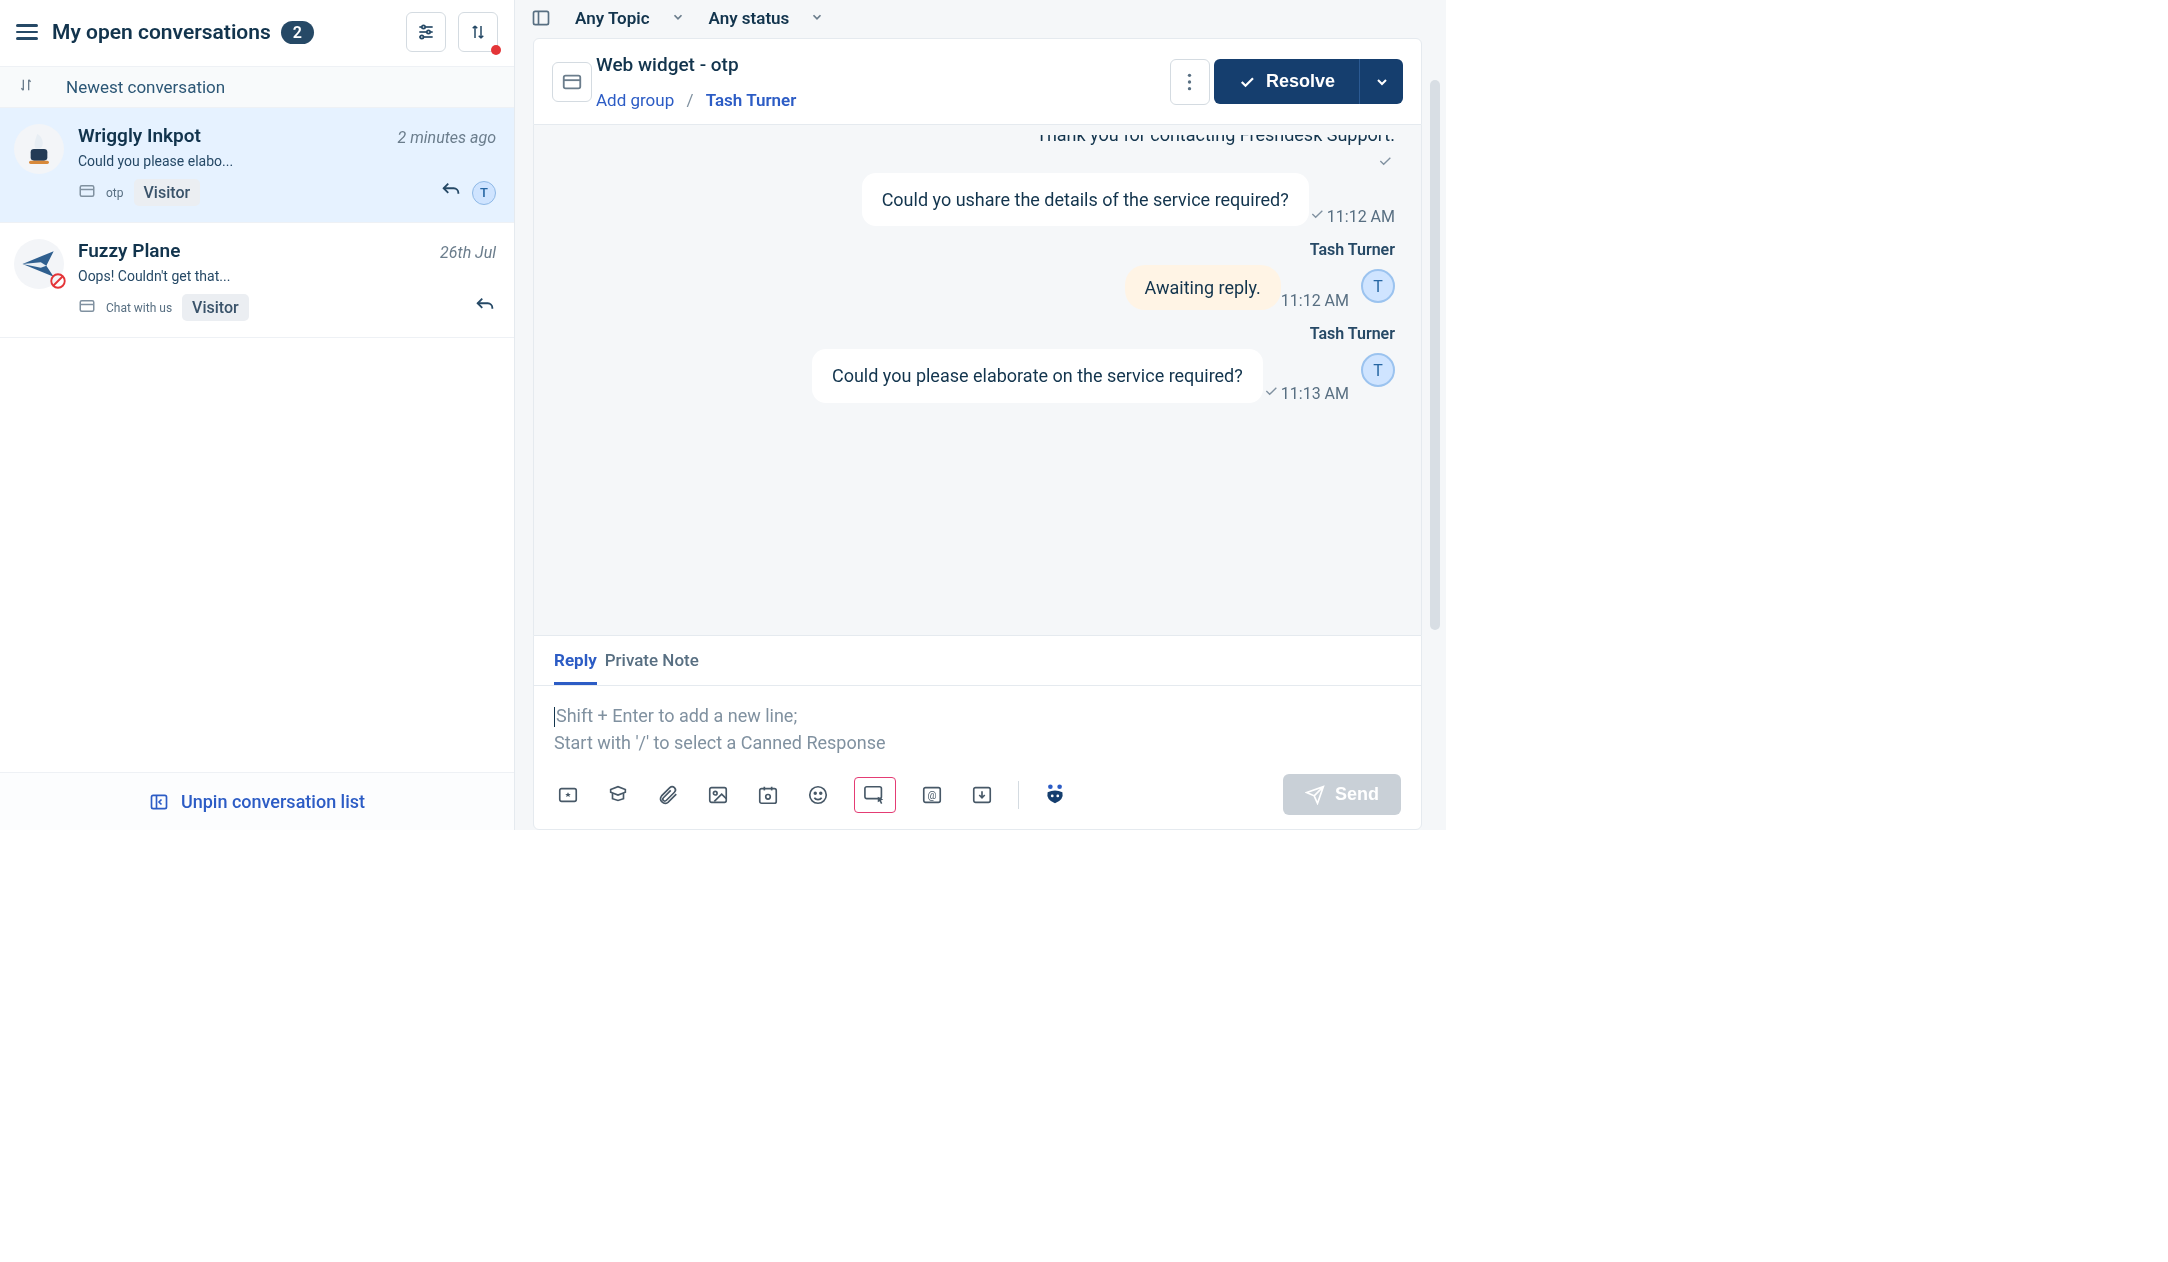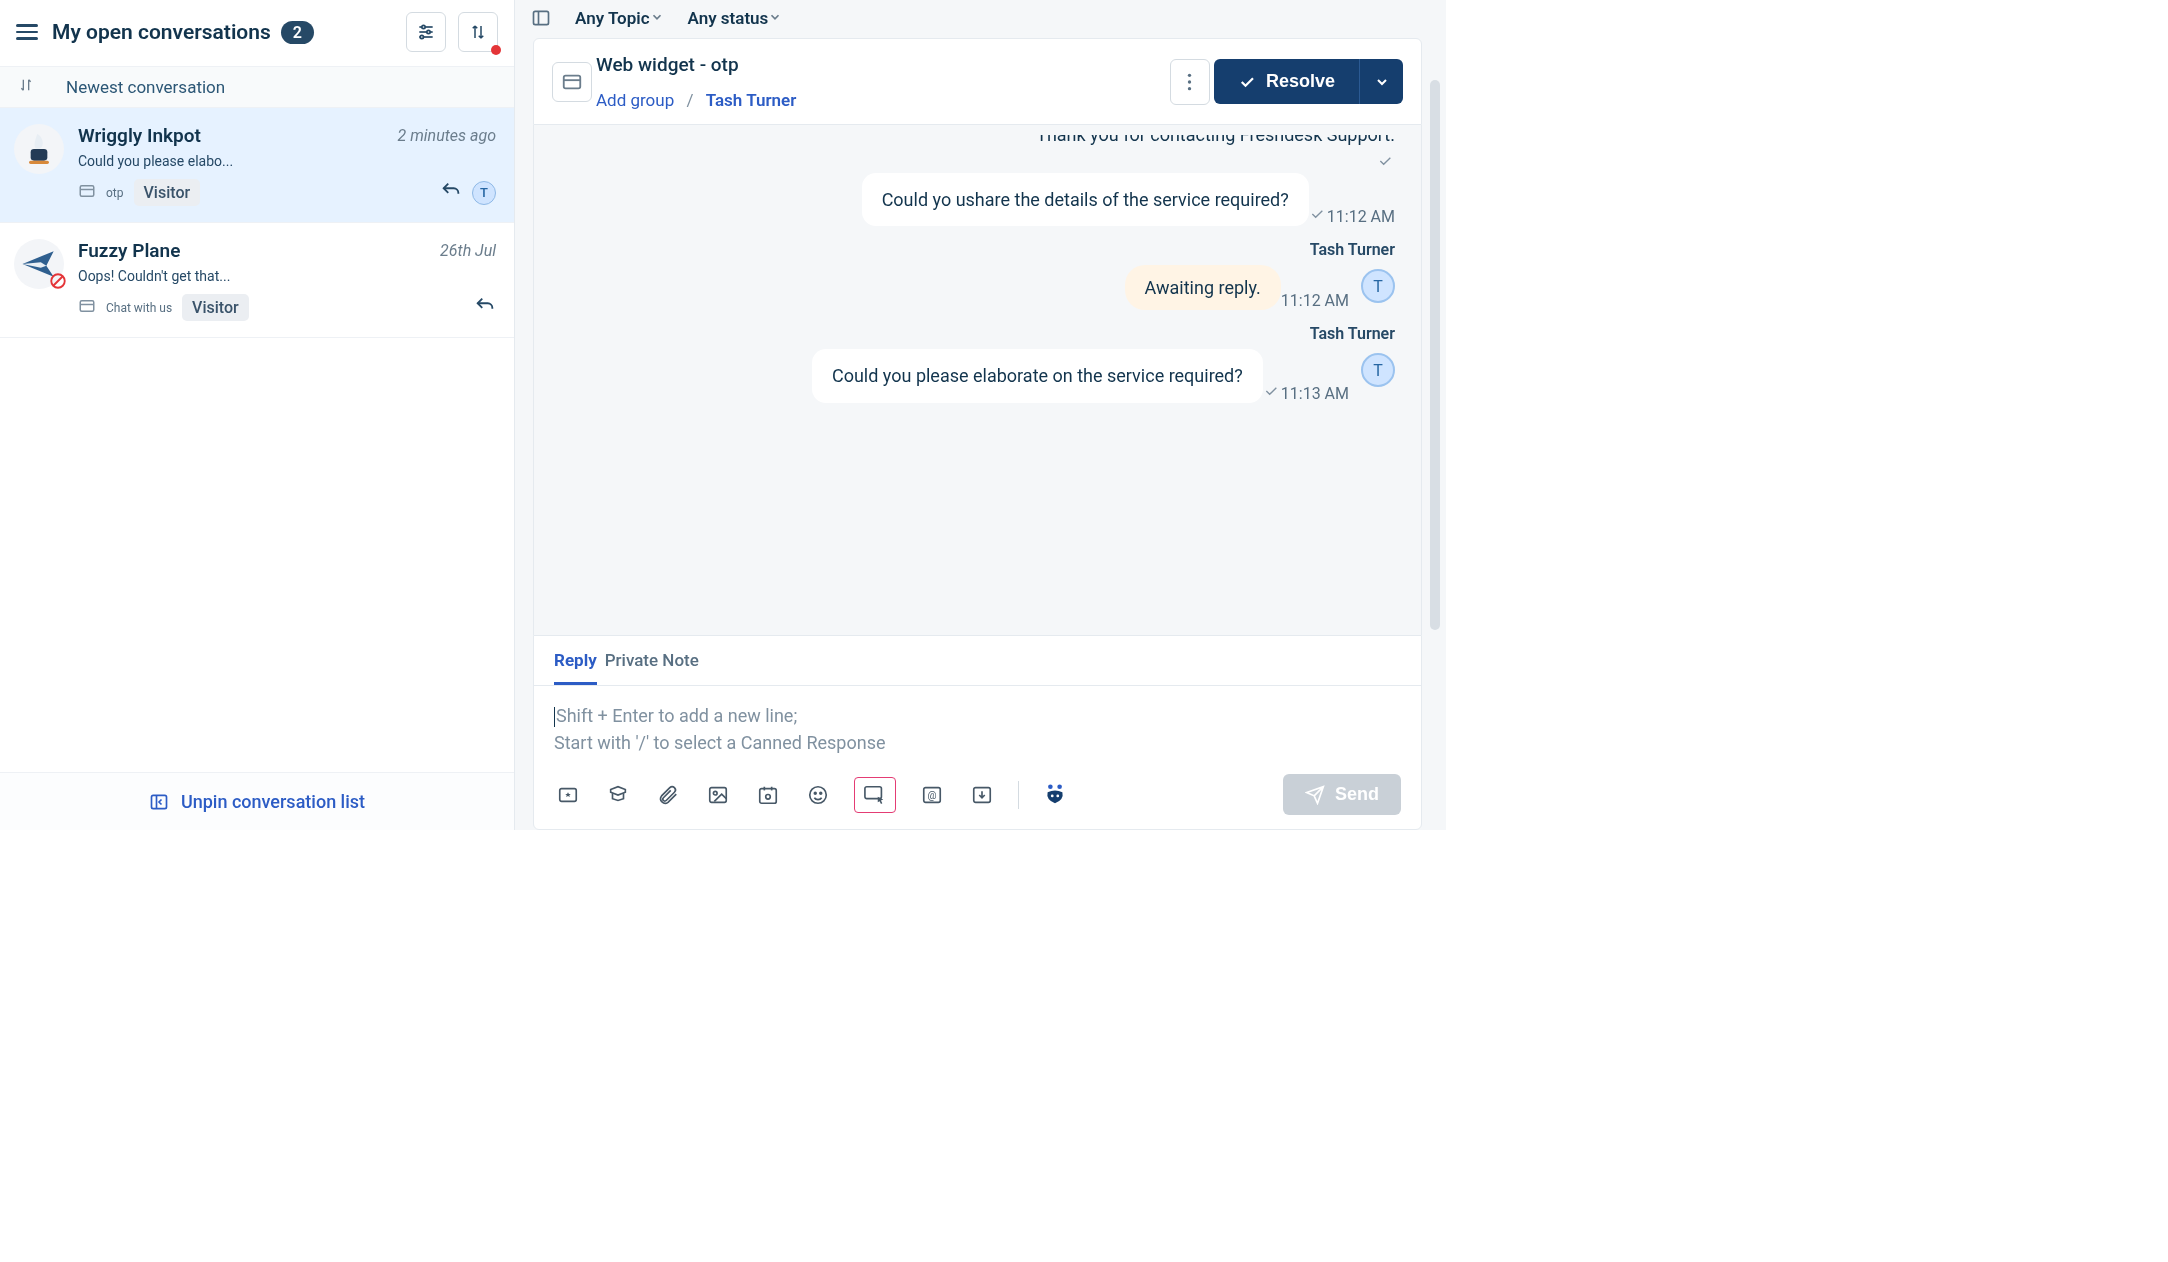--- a/index.html
+++ b/index.html
@@ -90,21 +90,21 @@
     font-size:28px;
     position:relative;
     flex-shrink:0;
   }
   .conv-avatar .forbid {
     position:absolute; bottom:-2px; right:-4px;
     width:20px; height:20px;
     display:flex; align-items:center; justify-content:center;
   }
   .conv-body { flex:1; min-width:0; }
-  .conv-row1 { display:flex; justify-content:space-between; align-items:center; }
+  .conv-row1 { display:flex; justify-content:space-between; align-items:flex-end; }
   .conv-name { font-size:19px; font-weight:600; color:#12344d; }
   .conv-time { font-style:italic; font-size:16px; color:#6b7d8c; }
   .conv-preview { font-size:14px; color:#264966; margin-top:6px; white-space:nowrap; overflow:hidden; text-overflow:ellipsis; max-width:260px; }
   .conv-tags { display:flex; align-items:center; gap:10px; margin-top:10px; }
   .conv-tags .tag-icon { color:#8091a0; }
   .conv-tags .tag-text { font-size:12px; color:#586f82; }
   .conv-tags .tag-badge { background:#ebeef2; padding:4px 10px; border-radius:5px; font-size:16px; color:#3a536a; font-weight:500; }
   .conv-tags .spacer { flex:1; }
   .conv-tags .reply-arrow { color:#264966; cursor:pointer; }
   .mini-avatar {
@@ -137,21 +137,21 @@
     position:relative;
   }
   .filters-bar {
     display:flex;
     align-items:center;
     gap:24px;
     padding:8px 16px 10px 16px;
     font-size:17px;
     color:#12344d;
   }
-  .filters-bar .f-item { display:flex; align-items:center; gap:0; cursor:pointer; font-weight:600; }
+  .filters-bar .f-item { display:flex; align-items:center; gap:21px; cursor:pointer; font-weight:600; }
   .filters-bar svg.icon-header { color:#586f82; }
   .chev { color:#6b7d8c; }
 
   .conv-header {
     margin:0 24px 0 18px;
     background:#fff;
     border:1px solid #e5eaef;
     border-radius:6px 6px 0 0;
     display:flex;
     align-items:center;

